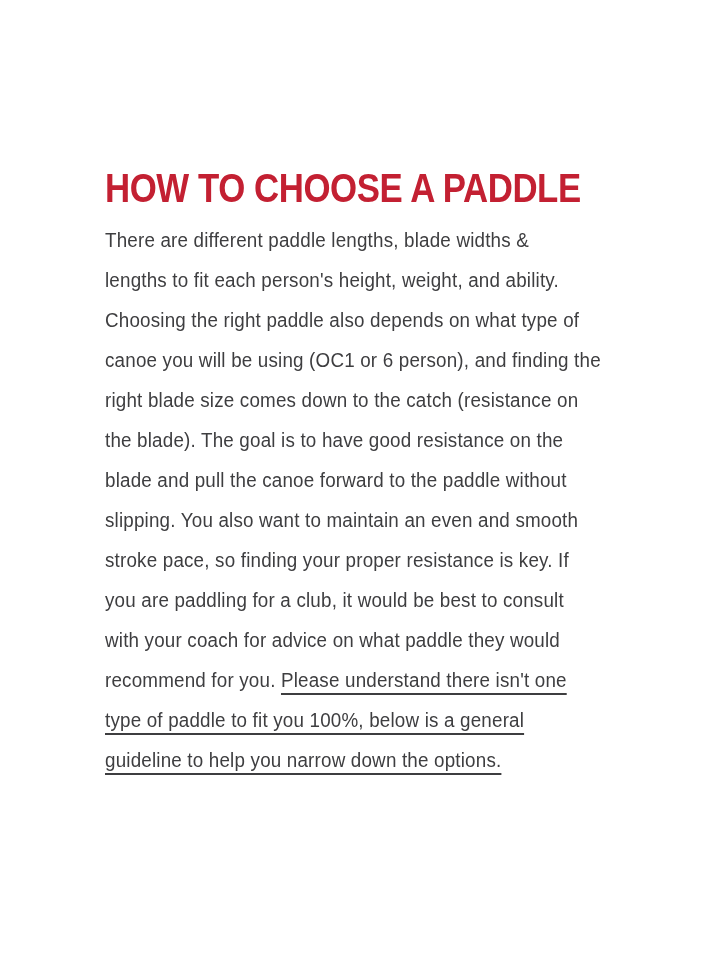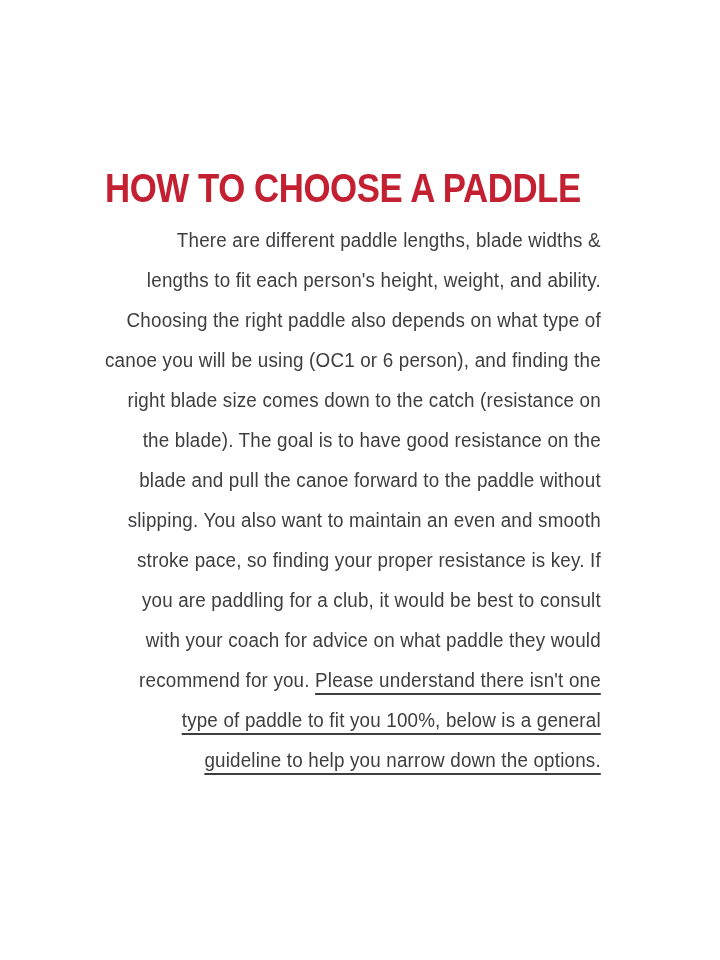--- a/index.html
+++ b/index.html
@@ -7,21 +7,20 @@
     padding: 0;
     background: #ffffff;
   }
   .page {
     position: relative;
     width: 720px;
     height: 960px;
     background: #ffffff;
     overflow: hidden;
     font-family: "Liberation Sans", sans-serif;
-    text-align: right;
   }
   .heading {
     position: absolute;
     left: 105px;
     top: 168px;
     margin: 0;
     font-size: 40px;
     line-height: 40px;
     font-weight: bold;
     letter-spacing: -0.5px;

